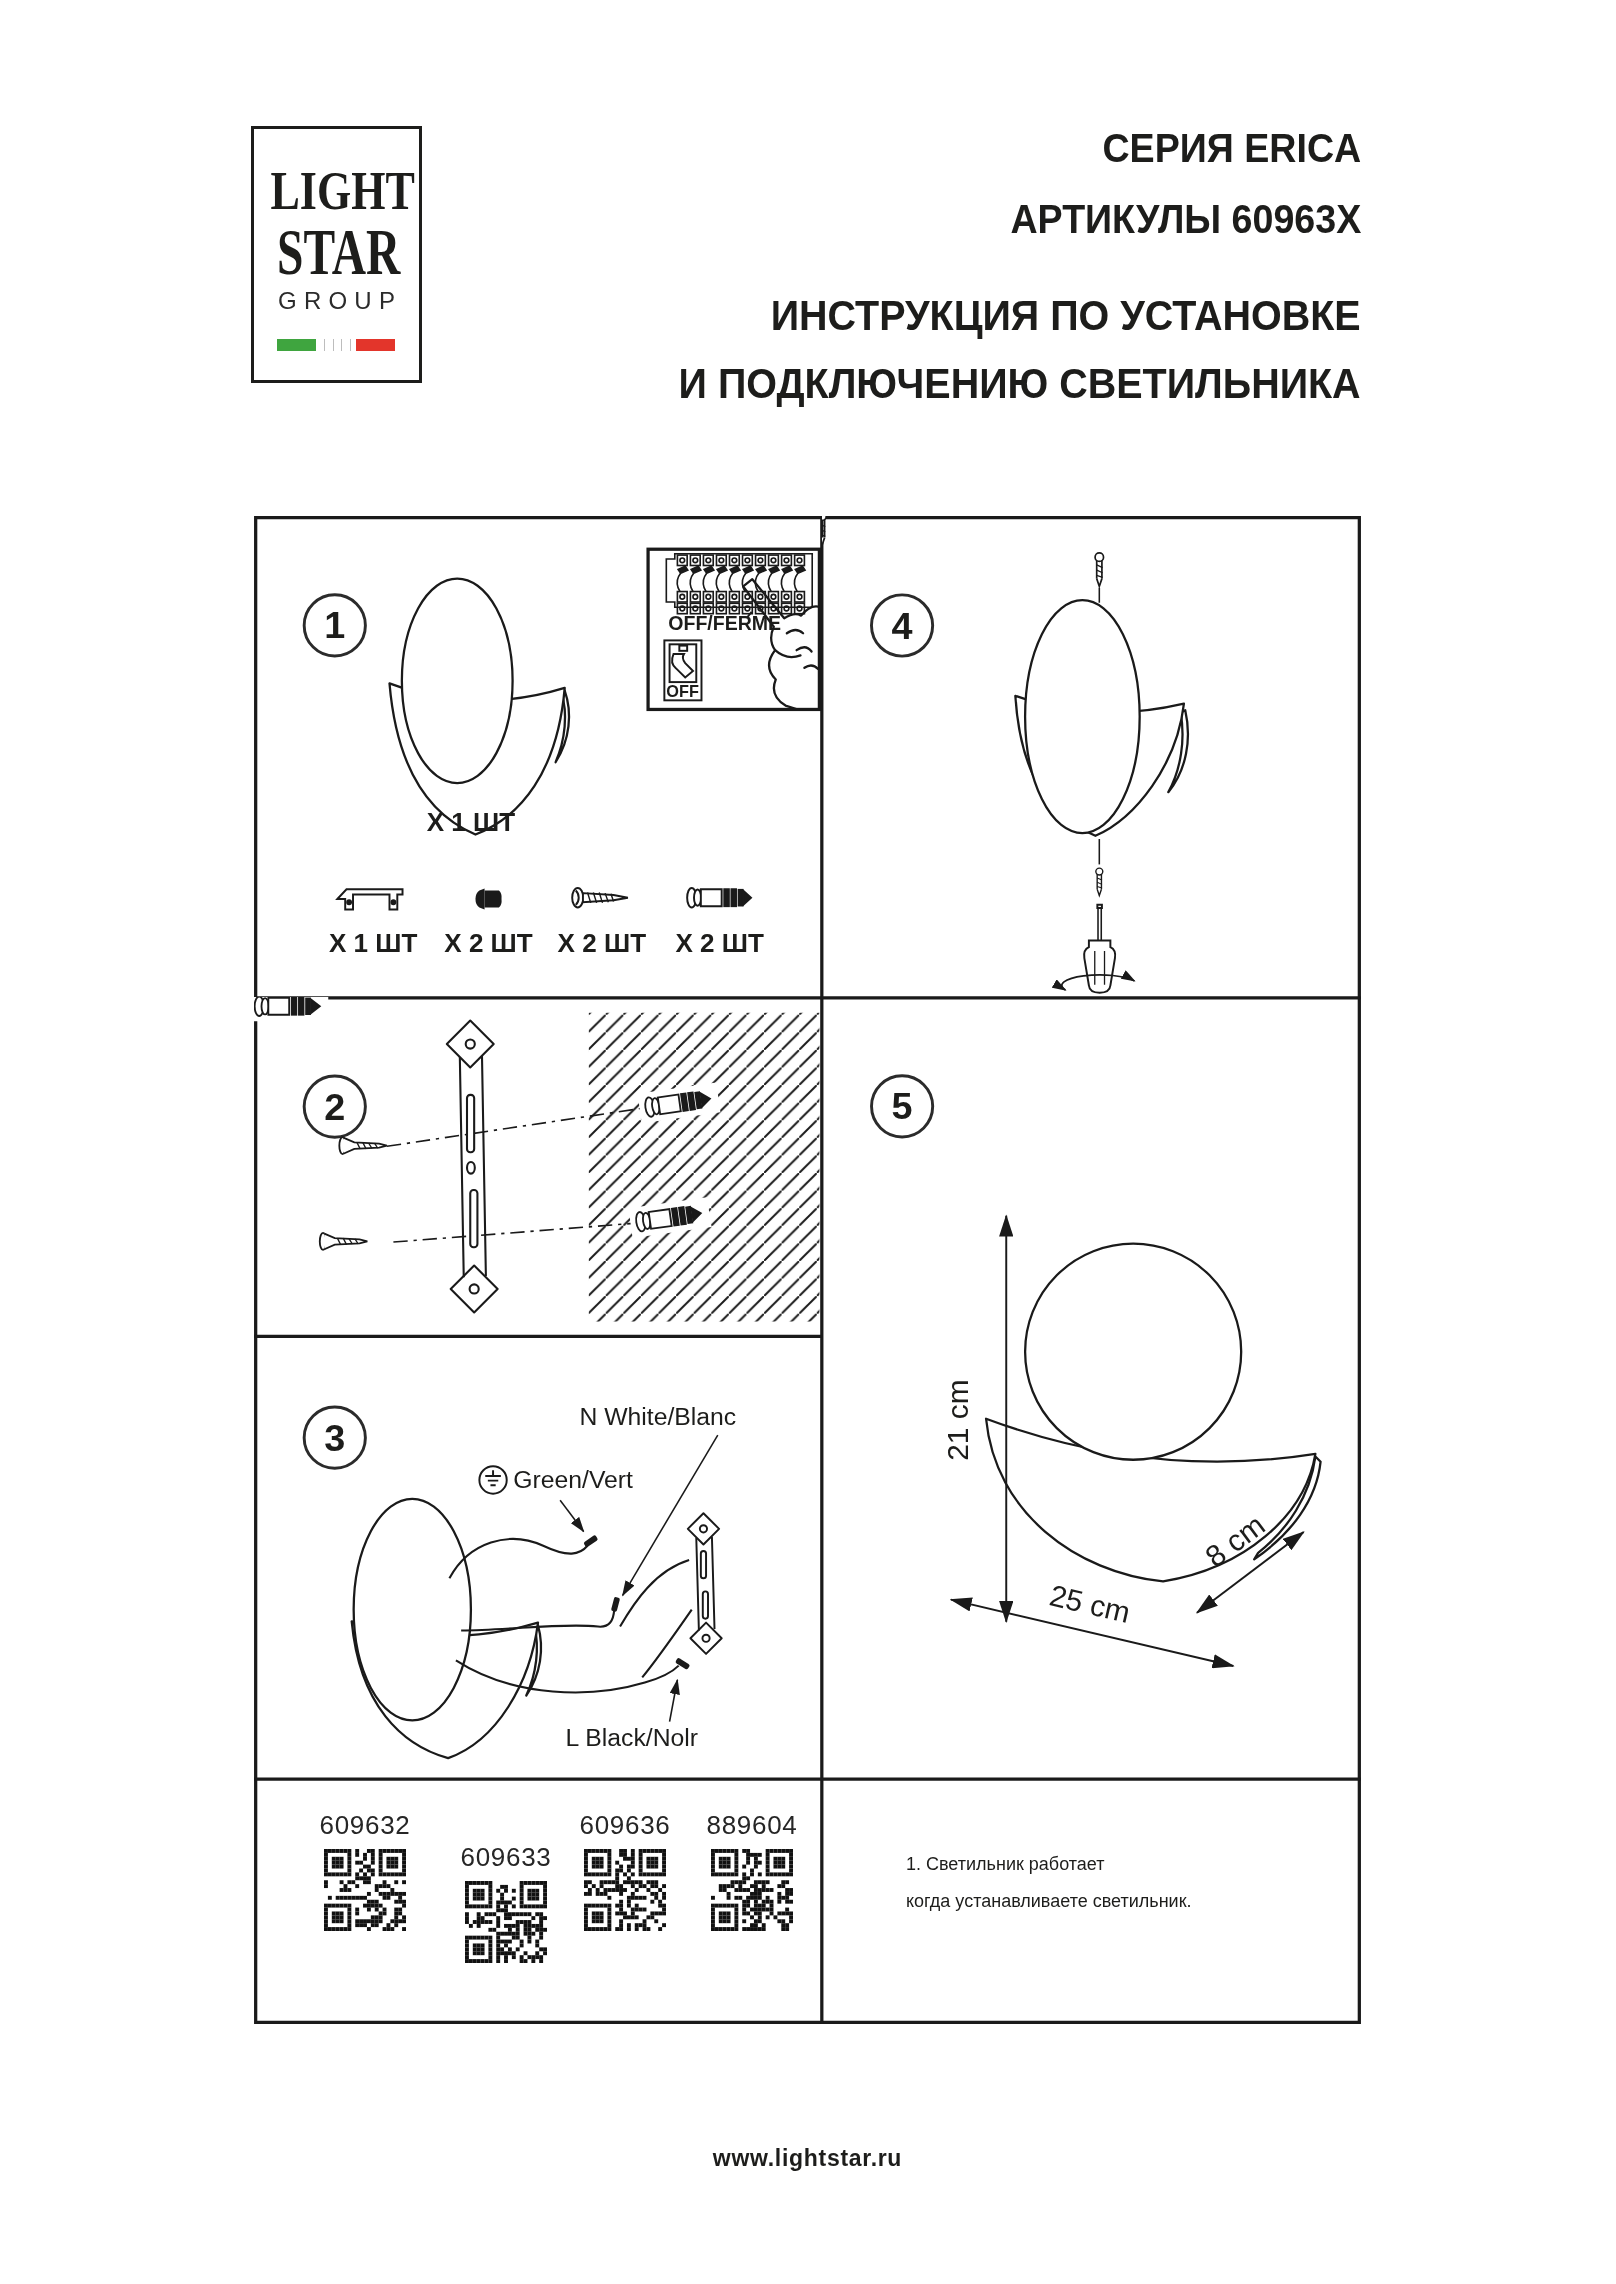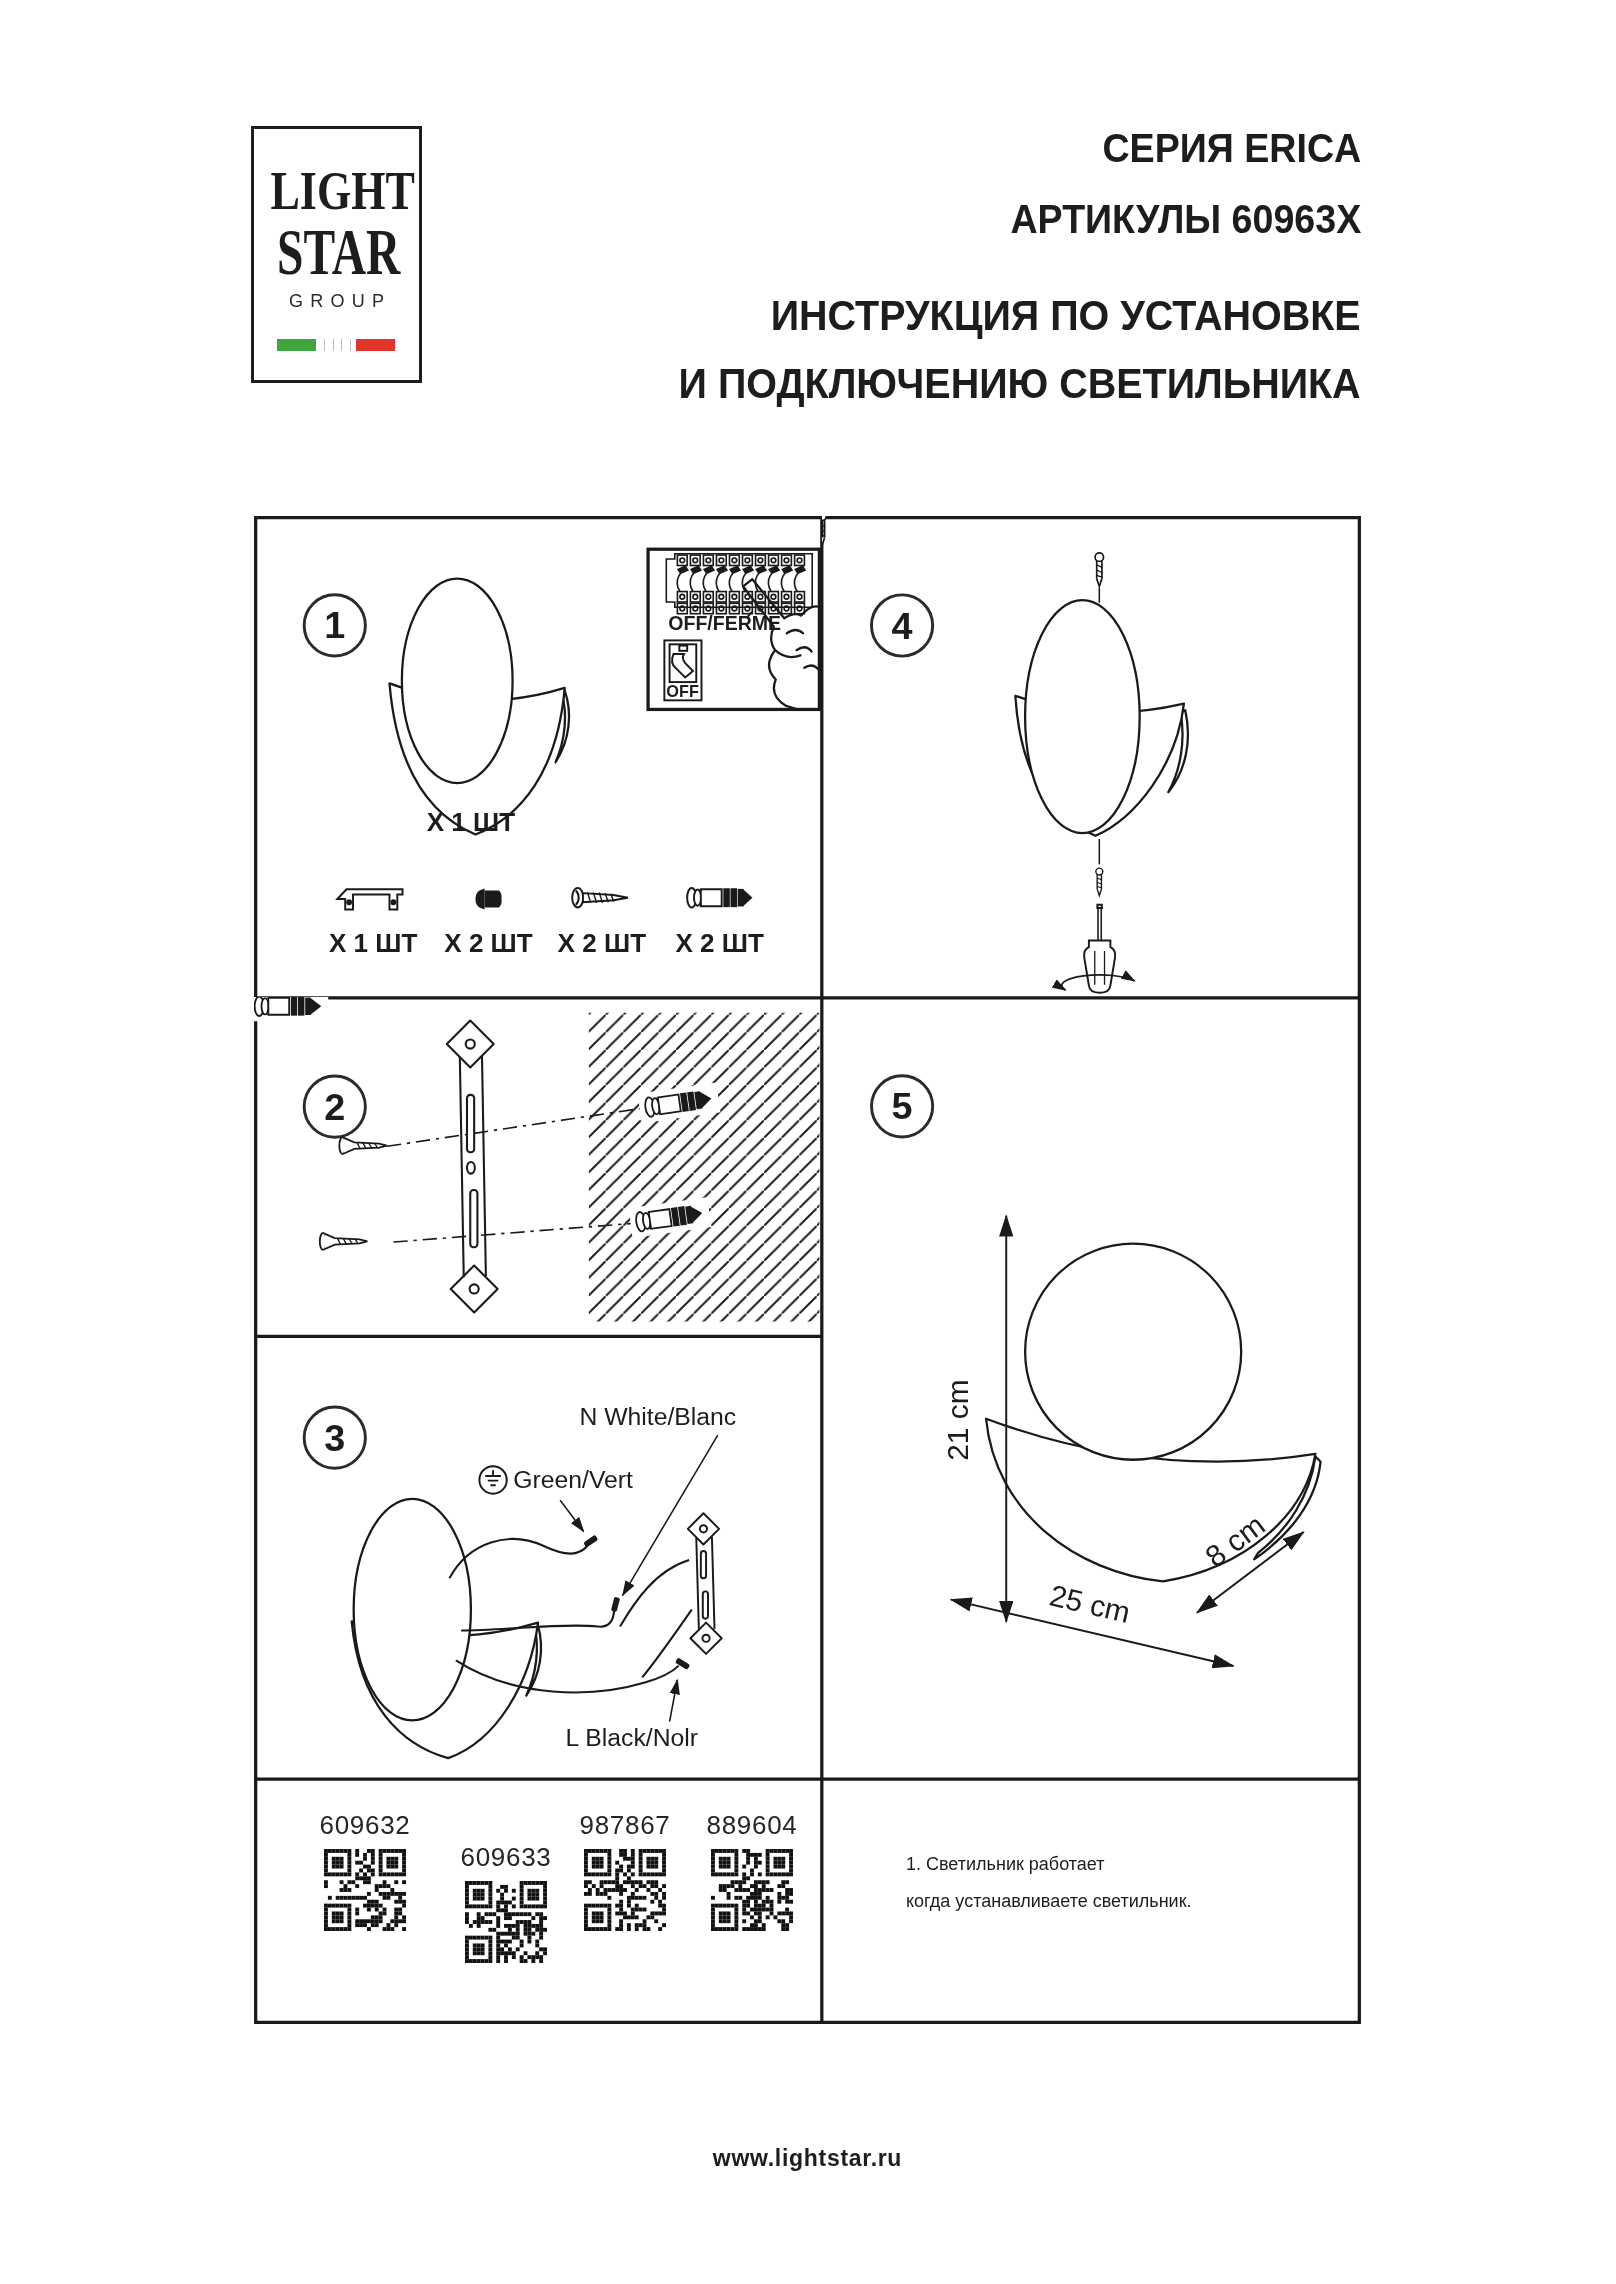--- a/index.html
+++ b/index.html
@@ -8,21 +8,21 @@
   .abs{position:absolute;}
   svg{display:block;}
   svg text{font-family:"Liberation Sans", sans-serif;fill:#1d1d1b;}
 
   
   .logo-box{left:251px;top:126px;width:165px;height:251px;border:3.9px solid #1d1d1b;text-align:center;}
   .logo-light{margin-top:34px;font-family:"Liberation Serif",serif;font-weight:bold;font-size:55px;
               line-height:56px;letter-spacing:0px;transform:scaleX(.80);transform-origin:center;}
   .logo-star{font-family:"Liberation Serif",serif;font-weight:bold;font-size:66px;line-height:65px;
              transform:scaleX(.72);transform-origin:center;}
-  .logo-group{margin-top:3.9px;font-size:18px;line-height:26px;letter-spacing:7.2px;text-indent:7.2px;font-weight:400;color:#2b2b2b;}
+  .logo-group{margin-top:3.9px;font-size:24px;line-height:26px;letter-spacing:7.2px;text-indent:7.2px;font-weight:400;color:#2b2b2b;}
   .logo-flag{position:absolute;left:23.4px;bottom:29px;width:118px;height:11.7px;display:flex;}
   .logo-flag .seg{height:100%;}
   .flag-white{position:relative;}
   .flag-white i{position:absolute;top:0;bottom:0;width:1.3px;background:#bdbdbd;}
 
   
   .hdr{right:255px;text-align:right;font-weight:bold;transform:scaleX(.94);transform-origin:right top;}
   .hdr-a{top:126px;font-size:40px;}
   .hdr-a div{margin-bottom:26px;}
   .hdr-b{top:292px;font-size:42px;}
@@ -816,21 +816,21 @@
           <rect x="36" y="120" width="6" height="6" fill="#111"></rect>
           <rect x="48" y="120" width="6" height="6" fill="#111"></rect>
           <rect x="60" y="120" width="6" height="6" fill="#111"></rect>
           <rect x="84" y="120" width="6" height="6" fill="#111"></rect>
           <rect x="90" y="120" width="6" height="6" fill="#111"></rect>
           <rect x="102" y="120" width="6" height="6" fill="#111"></rect>
           <rect x="114" y="120" width="6" height="6" fill="#111"></rect>
         </svg>
     </div>
     <div class="qr-item" style="left:319px;">
-      <div class="qr-num">987867</div>
+      <div class="qr-num">609636</div>
       <svg width="82" height="82" viewBox="0 0 126 126">
           <rect x="0" y="0" width="6" height="6" fill="#111"></rect>
           <rect x="6" y="0" width="6" height="6" fill="#111"></rect>
           <rect x="12" y="0" width="6" height="6" fill="#111"></rect>
           <rect x="18" y="0" width="6" height="6" fill="#111"></rect>
           <rect x="24" y="0" width="6" height="6" fill="#111"></rect>
           <rect x="30" y="0" width="6" height="6" fill="#111"></rect>
           <rect x="36" y="0" width="6" height="6" fill="#111"></rect>
           <rect x="54" y="0" width="6" height="6" fill="#111"></rect>
           <rect x="60" y="0" width="6" height="6" fill="#111"></rect>

